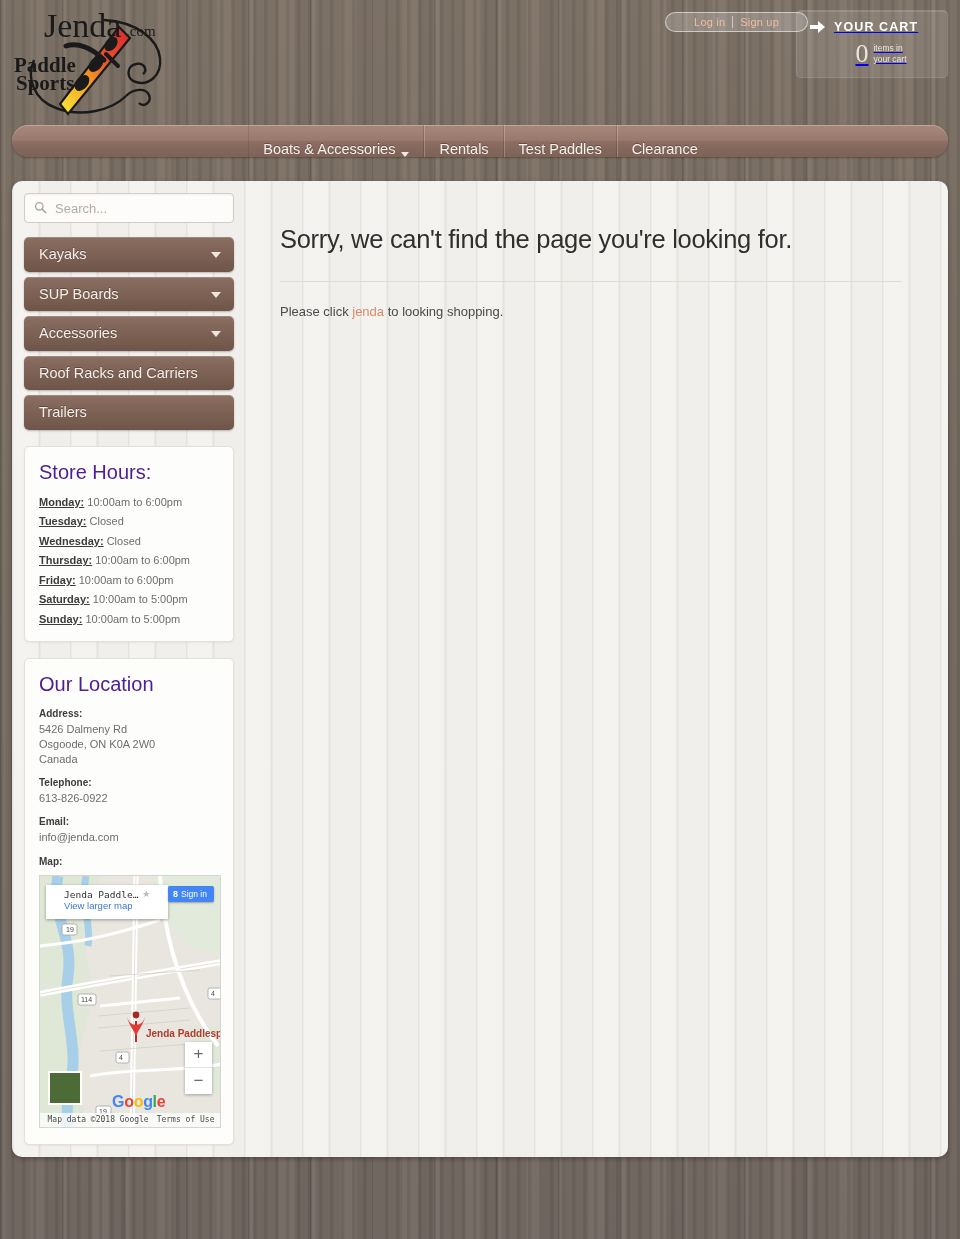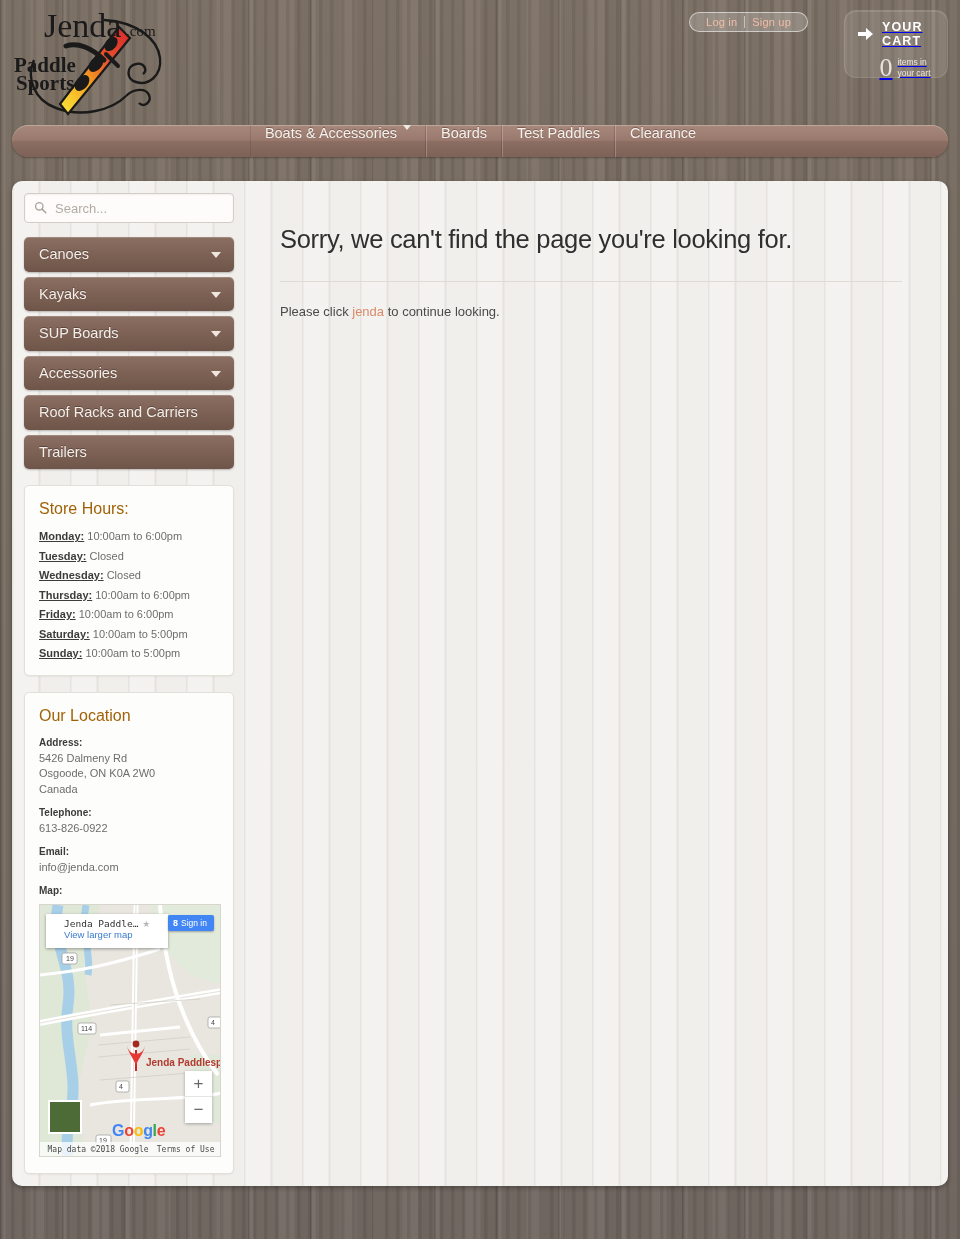--- a/index.html
+++ b/index.html
@@ -22,34 +22,34 @@
     position: relative;
   }
 
   
   .header { position: relative; height: 125px; width: 960px; }
   .logo-wrap { position: absolute; left: 8px; top: 2px; width: 175px; height: 122px; }
   .logo-svg { display: block; }
 
   .account-pill {
     position: absolute; right: 152px; top: 12px;
-    height: 20px; padding: 0 9px;
+    height: 20px; padding: 0 21px;
     border: 1px solid rgba(255,255,255,0.55);
     border-radius: 11px;
     background: rgba(255,255,255,0.20);
     display: flex; align-items: center; gap: 0;
     font-size: 11px;
   }
   .account-pill a { color: #f2bda6; text-decoration: none; padding: 0 7px; letter-spacing: .2px; }
   .account-pill .pill-div { width: 1px; height: 12px; background: rgba(255,255,255,0.5); }
 
   .cart-box {
     position: absolute; right: 12px; top: 10px;
-    width: 104px; height: 68px;
-    border-radius: 12px;
+    width: 152px; height: 68px;
+    border-radius: 5px;
     background: rgba(255,255,255,0.10);
     border: 1px solid rgba(255,255,255,0.10);
     box-shadow: inset 0 1px 0 rgba(255,255,255,0.12);
   }
   .cart-top { display: flex; align-items: center; gap: 8px; padding: 9px 0 0 13px; }
   .cart-arrow { width: 16px; height: 12px; position: relative; flex: 0 0 auto; }
   .cart-arrow:before {
     content: ""; position: absolute; left: 0; top: 4px;
     width: 9px; height: 4px; background: #fff;
   }
@@ -65,21 +65,21 @@
 
   
   .topnav {
     position: relative; margin: 0 12px;
     height: 32px; border-radius: 16px;
     background: linear-gradient(180deg, #a9887c 0%, #99796d 48%, #8b6d62 52%, #7e6257 100%);
     box-shadow: 0 1px 2px rgba(0,0,0,0.30), inset 0 1px 0 rgba(255,255,255,0.25);
     display: flex; align-items: stretch; justify-content: center;
   }
   .topnav-item {
-    display: flex; align-items: flex-start; padding: 0 14px;
+    display: flex; align-items: flex-end; padding: 0 14px;
     color: #f6f1ec; font-size: 14.5px; text-decoration: none;
     border-left: 1px solid rgba(255,255,255,0.22);
     border-right: 1px solid rgba(0,0,0,0.14);
     text-shadow: 0 -1px 0 rgba(0,0,0,0.28);
     white-space: nowrap;
   }
   .topnav-item:first-child { border-left: 1px solid rgba(0,0,0,0.10); }
   .topnav-item:last-child { border-right: none; }
   .caret-down {
     display: inline-block; margin-left: 6px;
@@ -133,21 +133,21 @@
     border-left: 5px solid transparent; border-right: 5px solid transparent;
     border-top: 6px solid #efe6de;
   }
 
   .card {
     width: 210px; margin-top: 16px;
     background: #fdfdfc; border: 1px solid #e3dfd9;
     border-radius: 5px; padding: 14px 14px 16px 14px;
     box-shadow: 0 1px 2px rgba(0,0,0,0.05);
   }
-  .card-title { font-size: 16px; color: #a16207; font-weight: normal; margin-bottom: 12px; }
+  .card-title { font-size: 20px; color: #4c1d95; font-weight: normal; margin-bottom: 12px; }
   .hours-line { font-size: 11px; color: #6d6d6d; margin-bottom: 7.5px; }
   .hours-line b { color: #3c3c3c; text-decoration: underline; }
 
   .loc-label { font-size: 10px; font-weight: bold; color: #3c3c3c; margin-top: 10px; margin-bottom: 3px; }
   .loc-label:first-of-type { margin-top: 2px; }
   .loc-text { font-size: 11px; color: #6d6d6d; line-height: 1.38; }
 
   
   .map {
     position: relative; width: 182px; height: 253px; margin-top: 8px;
@@ -253,21 +253,21 @@
     </div>
   </a>
 </div>
 
 <nav class="topnav">
   <a class="topnav-item" href="#">
     <span>Boats &amp; Accessories</span>
     <span class="caret-down"></span>
   </a>
   <a class="topnav-item" href="#">
-    <span>Boards</span>
+    <span>Rentals</span>
   </a>
   <a class="topnav-item" href="#">
     <span>Test Paddles</span>
   </a>
   <a class="topnav-item" href="#">
     <span>Clearance</span>
   </a>
 </nav>
 
 <div class="panel">
@@ -275,24 +275,20 @@
   <aside class="sidebar">
 
     <div class="search-wrap">
       <svg class="search-icon" viewBox="0 0 16 16">
         <circle cx="6.5" cy="6.5" r="4.6" fill="none" stroke="#a9a29a" stroke-width="1.6"></circle>
         <line x1="10" y1="10" x2="14.5" y2="14.5" stroke="#a9a29a" stroke-width="1.8" stroke-linecap="round"></line>
       </svg>
       <input class="search-input" type="text" placeholder="Search..." style="">
     </div>
 
-    <a class="side-btn" href="#">
-      <span>Canoes</span>
-      <span class="caret-side"></span>
-    </a>
     <a class="side-btn" href="#">
       <span>Kayaks</span>
       <span class="caret-side"></span>
     </a>
     <a class="side-btn" href="#">
       <span>SUP Boards</span>
       <span class="caret-side"></span>
     </a>
     <a class="side-btn" href="#">
       <span>Accessories</span>
@@ -425,21 +421,21 @@
           <span>Map data ©2018 Google</span>
           <span>Terms of Use</span>
         </div>
       </div>
     </section>
   </aside>
 
   <main class="main">
     <h1>Sorry, we can't find the page you're looking for.</h1>
     <p>
-      <span>Please click </span><a href="#">jenda</a><span> to continue looking.</span>
+      <span>Please click </span><a href="#">jenda</a><span> to looking shopping.</span>
     </p>
   </main>
 </div>
 
 <footer class="footer">
   
   
   
   
 </footer>

